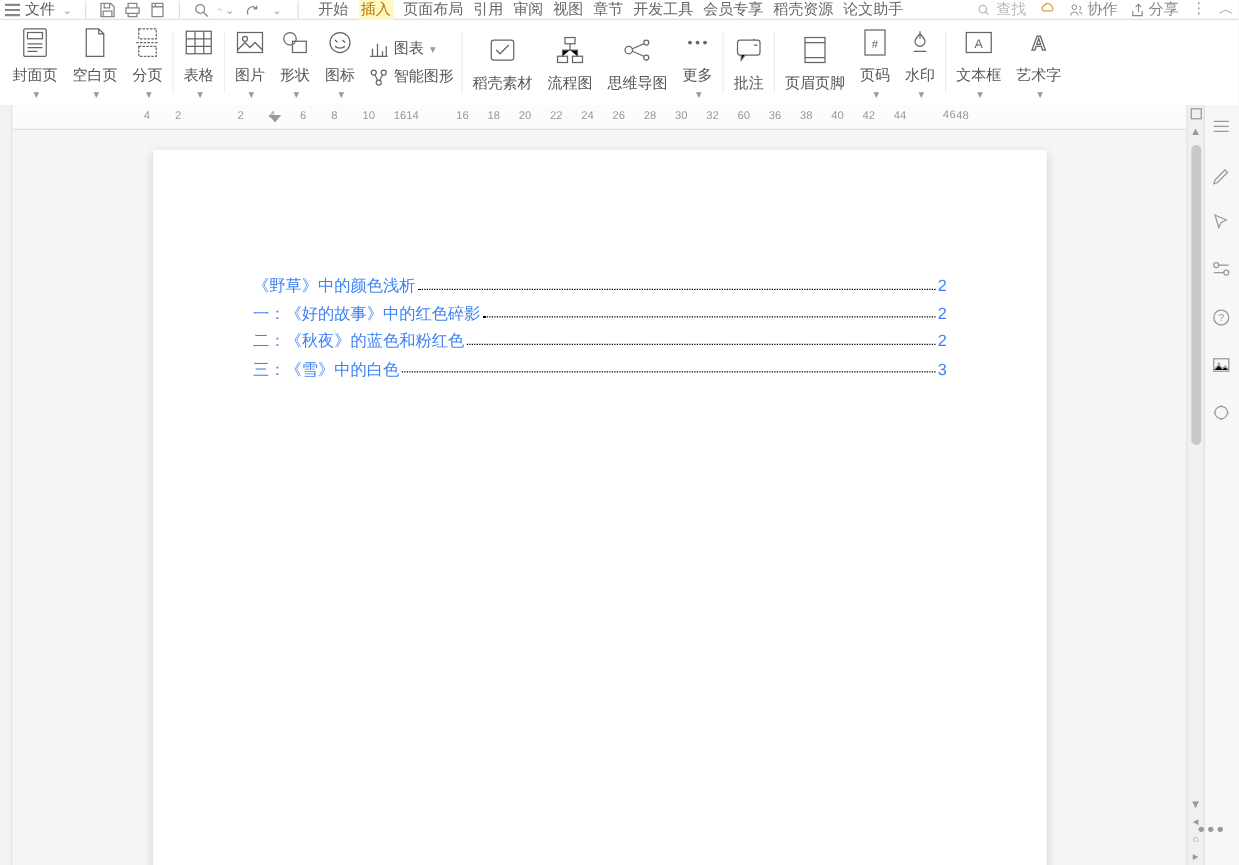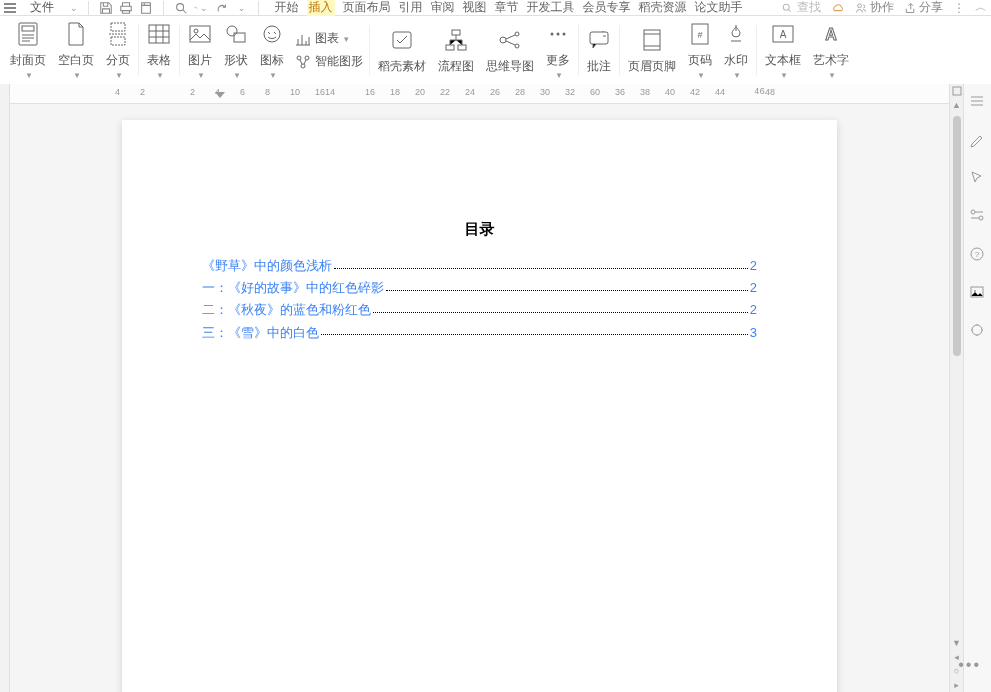--- a/index.html
+++ b/index.html
@@ -1,28 +1,28 @@
 <!DOCTYPE html>
 <html><head>
 <meta charset="utf-8">
 <style>
 * { margin: 0; padding: 0; box-sizing: border-box; }
 body { font-family: "Microsoft YaHei", sans-serif; font-size: 12px; background: #f5f5f5; overflow: hidden; width: 991px; height: 692px; position: relative; }
 
 .topbar { height: 16px; background: #fff; display: flex; align-items: center; padding: 0 4px; border-bottom: 1px solid #e0e0e0; }
 .topbar-left { display: flex; align-items: center; gap: 6px; }
-.menu-btn { display: flex; align-items: center; gap: 14px; color: #555; cursor: pointer; text-align: center; }
+.menu-btn { display: flex; align-items: center; gap: 4px; color: #555; cursor: pointer; text-align: center; }
 .menu-lines { display: inline-block; width: 12px; height: 10px; background: linear-gradient(#888 0 2px, transparent 2px 4px, #888 4px 6px, transparent 6px 8px, #888 8px 10px); }
 .dd { color: #999; font-size: 9px; margin-left: 2px; }
 .sep { width: 1px; height: 14px; background: #e0e0e0; margin: 0 4px; }
 .ticon { width: 14px; height: 14px; display: inline-flex; align-items: center; justify-content: center; color: #888; }
 .tabs-menu { display: flex; gap: 8px; color: #666; font-size: 12px; margin-left: 6px; }
 .tabs-menu span { cursor: pointer; }
 .tabs-menu .active { color: #c07000; background: #fef9c3; padding: 0 2px; }
-.topbar-right { margin-left: auto; display: flex; align-items: center; gap: 10px; color: #888; }
+.topbar-right { margin-left: auto; display: flex; gap: 10px; color: #888; }
 .search { display: flex; align-items: center; gap: 4px; color: #bbb; }
 
 .ribbon { height: 68px; background: #fff; display: flex; align-items: center; padding: 2px 4px; overflow: hidden; }
 .rgroup { display: flex; flex-direction: column; align-items: center; justify-content: center; padding: 0 6px; height: 62px; cursor: pointer; }
 .rgroup .ric { height: 28px; display: flex; align-items: center; justify-content: center; }
 .rgroup .rlbl { font-size: 12px; color: #555; margin-top: 4px; display: flex; align-items: center; gap: 1px; flex-direction: column; }
 .rsep { width: 1px; height: 50px; background: #eee; margin: 0 2px; }
 svg { display: block; }
 
 .workspace { display: flex; height: 608px; }
@@ -401,21 +401,20 @@
         <span class="tick" style="left: 605px;">36</span>
         <span class="tick" style="left: 630px;">38</span>
         <span class="tick" style="left: 655px;">40</span>
         <span class="tick" style="left: 680px;">42</span>
         <span class="tick" style="left: 705px;">44</span>
         <span class="tick" style="left: 744px; font-family: Liberation Mono, monospace;">46</span>
         <span class="tick" style="left: 755px;">48</span>
       </div>
     <div class="page-scroll">
       <div class="page">
-        <div class="title">目录</div>
         <div id="toc-list">
             <div class="toc-row">
               <span class="t">《野草》中的颜色浅析</span>
               <span class="d"></span>
               <span class="p">2</span>
             </div>
             <div class="toc-row">
               <span class="t">一：《好的故事》中的红色碎影</span>
               <span class="d"></span>
               <span class="p">2</span>

